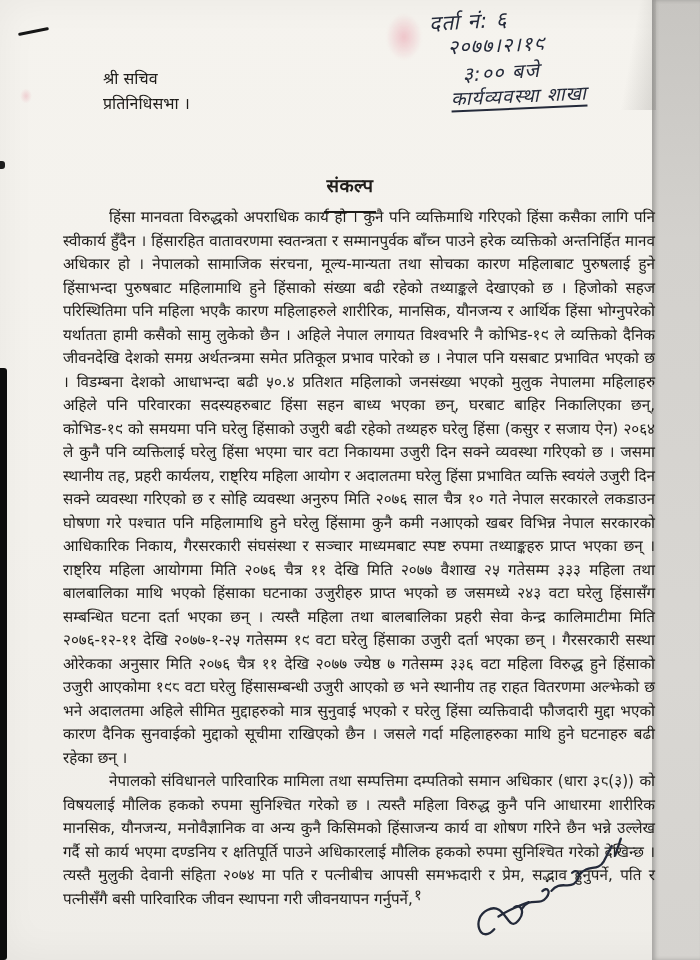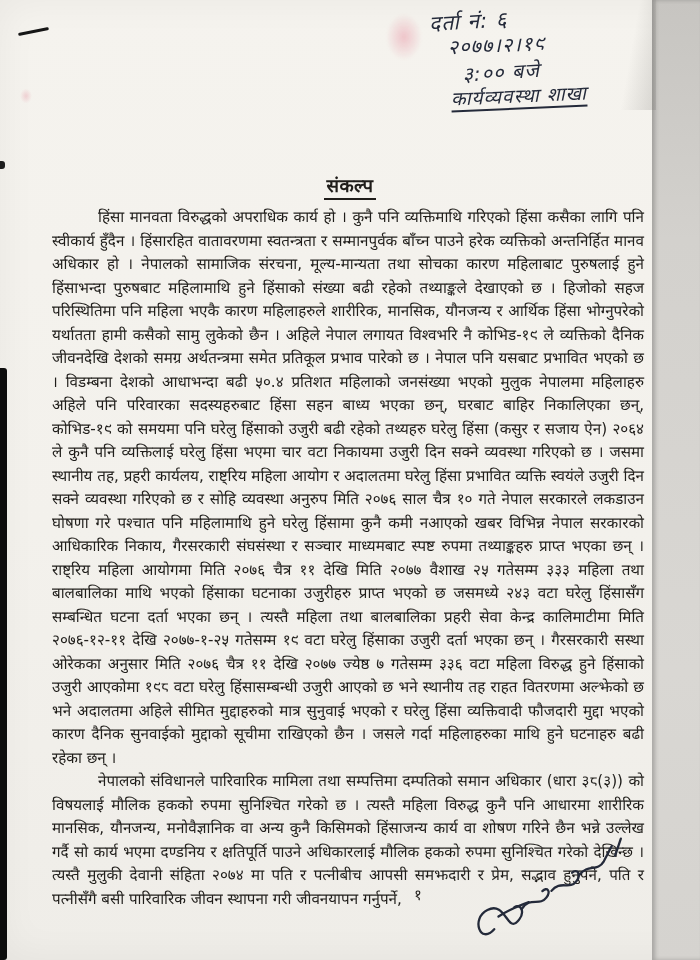--- a/index.html
+++ b/index.html
@@ -58,24 +58,24 @@
   }
   
   .address{position:absolute;left:103px;top:66px;font-size:16px;line-height:25px;}
   .intro{
     position:absolute;left:63px;top:118px;width:586px;
     font-size:15.5px;line-height:24.5px;text-align:justify;text-indent:70px;
   }
   .heading-wrap{position:absolute;left:0;top:172px;width:700px;text-align:center;}
   .heading{
     display:inline-block;font-size:18.5px;font-weight:bold;
-    border-bottom:2.5px solid #1f1d1a;padding:0 2px 1px 2px;letter-spacing:0.5px;
+    border-bottom:2.5px solid #1f1d1a;padding:0 2px 14px 2px;letter-spacing:0.5px;
   }
   .bodytext{
-    position:absolute;left:52px;top:206px;width:592px;
+    position:absolute;left:63px;top:206px;width:592px;
     font-size:15.2px;line-height:23.5px;text-align:justify;
   }
   .bodytext p{margin:0;text-indent:46px;}
   .page-number{position:absolute;left:414px;top:884px;font-size:15px;}
   
   .signature{
     position:absolute;left:468px;top:842px;width:180px;height:105px;
     transform:rotate(-8deg);
   }
 </style>
@@ -92,20 +92,24 @@
   <div class="pink-smudge-a"></div>
   <div class="pink-smudge-b"></div>
 
   <div class="stamp">
     <div class="l1">दर्ता नं: ६</div>
     <div class="l2">२०७७।२।१९</div>
     <div class="l3">३:०० बजे</div>
     <div><span class="l4">कार्यव्यवस्था शाखा</span></div>
   </div>
 
+  <div class="address">
+    <div>श्री सचिव</div>
+    <div>प्रतिनिधिसभा ।</div>
+  </div>
 
 
   <div class="heading-wrap">
     <span class="heading">संकल्प</span>
   </div>
 
   <div class="bodytext">
     <p>हिंसा मानवता विरुद्धको अपराधिक कार्य हो । कुनै पनि व्यक्तिमाथि गरिएको हिंसा कसैका लागि पनि स्वीकार्य हुँदैन । हिंसारहित वातावरणमा स्वतन्त्रता र सम्मानपुर्वक बाँच्न पाउने हरेक व्यक्तिको अन्तनिर्हित मानव अधिकार हो । नेपालको सामाजिक संरचना, मूल्य-मान्यता तथा सोचका कारण महिलाबाट पुरुषलाई हुने हिंसाभन्दा पुरुषबाट महिलामाथि हुने हिंसाको संख्या बढी रहेको तथ्याङ्कले देखाएको छ । हिजोको सहज परिस्थितिमा पनि महिला भएकै कारण महिलाहरुले शारीरिक, मानसिक, यौनजन्य र आर्थिक हिंसा भोग्नुपरेको यर्थातता हामी कसैको सामु लुकेको छैन । अहिले नेपाल लगायत विश्वभरि नै कोभिड-१९ ले व्यक्तिको दैनिक जीवनदेखि देशको समग्र अर्थतन्त्रमा समेत प्रतिकूल प्रभाव पारेको छ । नेपाल पनि यसबाट प्रभावित भएको छ । विडम्बना देशको आधाभन्दा बढी ५०.४ प्रतिशत महिलाको जनसंख्या भएको मुलुक नेपालमा महिलाहरु अहिले पनि परिवारका सदस्यहरुबाट हिंसा सहन बाध्य भएका छन्, घरबाट बाहिर निकालिएका छन्, कोभिड-१९ को समयमा पनि घरेलु हिंसाको उजुरी बढी रहेको तथ्यहरु घरेलु हिंसा (कसुर र सजाय ऐन) २०६४ ले कुनै पनि व्यक्तिलाई घरेलु हिंसा भएमा चार वटा निकायमा उजुरी दिन सक्ने व्यवस्था गरिएको छ । जसमा स्थानीय तह, प्रहरी कार्यलय, राष्ट्रिय महिला आयोग र अदालतमा घरेलु हिंसा प्रभावित व्यक्ति स्वयंले उजुरी दिन सक्ने व्यवस्था गरिएको छ र सोहि व्यवस्था अनुरुप मिति २०७६ साल चैत्र १० गते नेपाल सरकारले लकडाउन घोषणा गरे पश्चात पनि महिलामाथि हुने घरेलु हिंसामा कुनै कमी नआएको खबर विभिन्न नेपाल सरकारको आधिकारिक निकाय, गैरसरकारी संघसंस्था र सञ्चार माध्यमबाट स्पष्ट रुपमा तथ्याङ्कहरु प्राप्त भएका छन् । राष्ट्रिय महिला आयोगमा मिति २०७६ चैत्र ११ देखि मिति २०७७ वैशाख २५ गतेसम्म ३३३ महिला तथा बालबालिका माथि भएको हिंसाका घटनाका उजुरीहरु प्राप्त भएको छ जसमध्ये २४३ वटा घरेलु हिंसासँग सम्बन्धित घटना दर्ता भएका छन् । त्यस्तै महिला तथा बालबालिका प्रहरी सेवा केन्द्र कालिमाटीमा मिति २०७६-१२-११ देखि २०७७-१-२५ गतेसम्म १९ वटा घरेलु हिंसाका उजुरी दर्ता भएका छन् । गैरसरकारी सस्था ओरेकका अनुसार मिति २०७६ चैत्र ११ देखि २०७७ ज्येष्ठ ७ गतेसम्म ३३६ वटा महिला विरुद्ध हुने हिंसाको उजुरी आएकोमा १९८ वटा घरेलु हिंसासम्बन्धी उजुरी आएको छ भने स्थानीय तह राहत वितरणमा अल्झेको छ भने अदालतमा अहिले सीमित मुद्दाहरुको मात्र सुनुवाई भएको र घरेलु हिंसा व्यक्तिवादी फौजदारी मुद्दा भएको कारण दैनिक सुनवाईको मुद्दाको सूचीमा राखिएको छैन । जसले गर्दा महिलाहरुका माथि हुने घटनाहरु बढी रहेका छन् ।</p>
     <p>नेपालको संविधानले पारिवारिक मामिला तथा सम्पत्तिमा दम्पतिको समान अधिकार (धारा ३८(३)) को विषयलाई मौलिक हकको रुपमा सुनिश्चित गरेको छ । त्यस्तै महिला विरुद्ध कुनै पनि आधारमा शारीरिक मानसिक, यौनजन्य, मनोवैज्ञानिक वा अन्य कुनै किसिमको हिंसाजन्य कार्य वा शोषण गरिने छैन भन्ने उल्लेख गर्दै सो कार्य भएमा दण्डनिय र क्षतिपूर्ति पाउने अधिकारलाई मौलिक हकको रुपमा सुनिश्चित गरेको देखिन्छ । त्यस्तै मुलुकी देवानी संहिता २०७४ मा पति र पत्नीबीच आपसी समझदारी र प्रेम, सद्भाव हुनुपर्ने, पति र पत्नीसँगै बसी पारिवारिक जीवन स्थापना गरी जीवनयापन गर्नुपर्ने,</p>
   </div>

